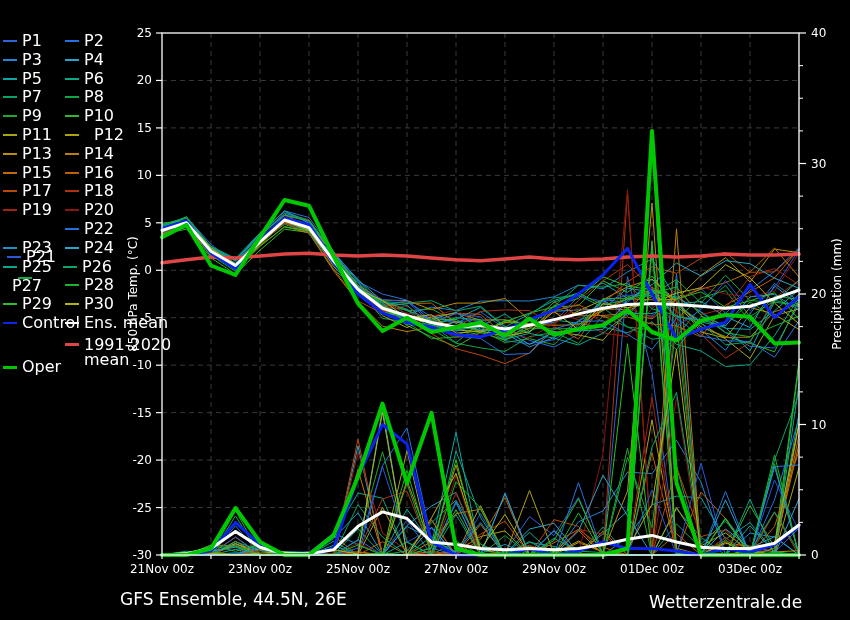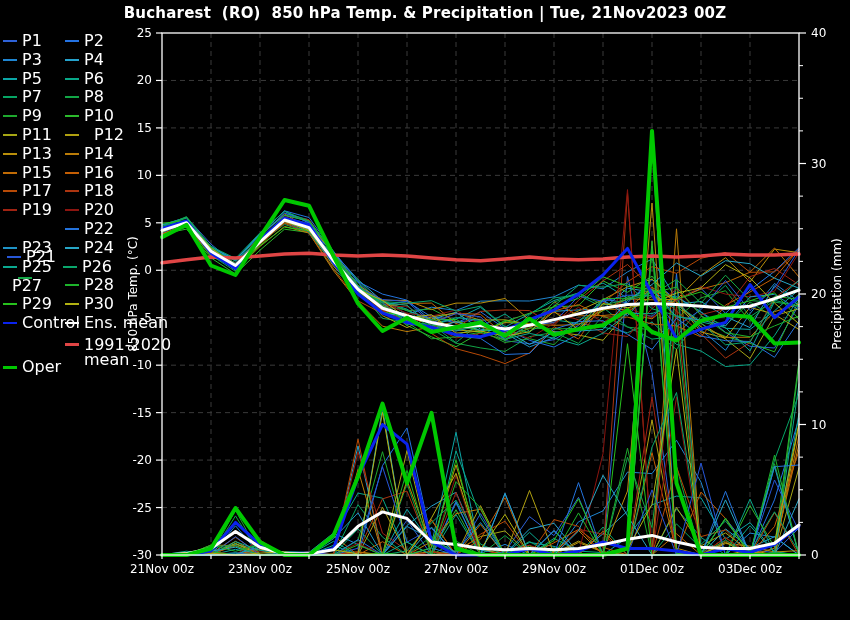--- a/index.html
+++ b/index.html
@@ -14,21 +14,20 @@
   .lg-label{line-height:14px;}
   #legend-clim .lg-label{line-height:15px;}
   #footer-left{position:absolute;left:120px;top:589px;font-size:17px;}
   #footer-right{position:absolute;left:649px;top:592px;font-size:17px;}
   #date-utc{position:absolute;left:162px;width:638px;top:585px;text-align:center;font-size:12px;}
 </style>
 </head>
 <body>
 
 <div id="stage">
-  <div id="title">Bucharest  (RO)  850 hPa Temp. &amp; Precipitation | Tue, 21Nov2023 00Z</div>
   <svg id="chart-svg" width="850" height="620" viewBox="0 0 850 620">
       <line x1="211" y1="33" x2="211" y2="555" stroke="#3a3a3a" stroke-width="1" stroke-dasharray="5,4"></line>
       <line x1="260" y1="33" x2="260" y2="555" stroke="#3a3a3a" stroke-width="1" stroke-dasharray="5,4"></line>
       <line x1="309" y1="33" x2="309" y2="555" stroke="#3a3a3a" stroke-width="1" stroke-dasharray="5,4"></line>
       <line x1="358" y1="33" x2="358" y2="555" stroke="#3a3a3a" stroke-width="1" stroke-dasharray="5,4"></line>
       <line x1="407" y1="33" x2="407" y2="555" stroke="#3a3a3a" stroke-width="1" stroke-dasharray="5,4"></line>
       <line x1="456" y1="33" x2="456" y2="555" stroke="#3a3a3a" stroke-width="1" stroke-dasharray="5,4"></line>
       <line x1="505" y1="33" x2="505" y2="555" stroke="#3a3a3a" stroke-width="1" stroke-dasharray="5,4"></line>
       <line x1="554" y1="33" x2="554" y2="555" stroke="#3a3a3a" stroke-width="1" stroke-dasharray="5,4"></line>
       <line x1="603" y1="33" x2="603" y2="555" stroke="#3a3a3a" stroke-width="1" stroke-dasharray="5,4"></line>
@@ -314,13 +313,15 @@
       </div>
       <div class="lg-item" id="legend-clim" style="top: 304px; left: 62px; height: 30px; align-items: flex-start;">
         <span class="lg-swatch" style="background: rgb(224, 69, 69); height: 3px; margin-top: 6px;"></span>
         <span class="lg-label"><span>1991-2020</span><br><span>mean</span></span>
       </div>
       <div class="lg-item" style="top: 326px; left: 0px;">
         <span class="lg-swatch" style="background: rgb(0, 200, 0); height: 3px;"></span>
         <span class="lg-label">Oper</span>
       </div>
     </div>
+  <div id="footer-left">GFS Ensemble, 44.5N, 26E</div>
+  <div id="footer-right">Wetterzentrale.de</div>
 </div>
 
 </body></html>

